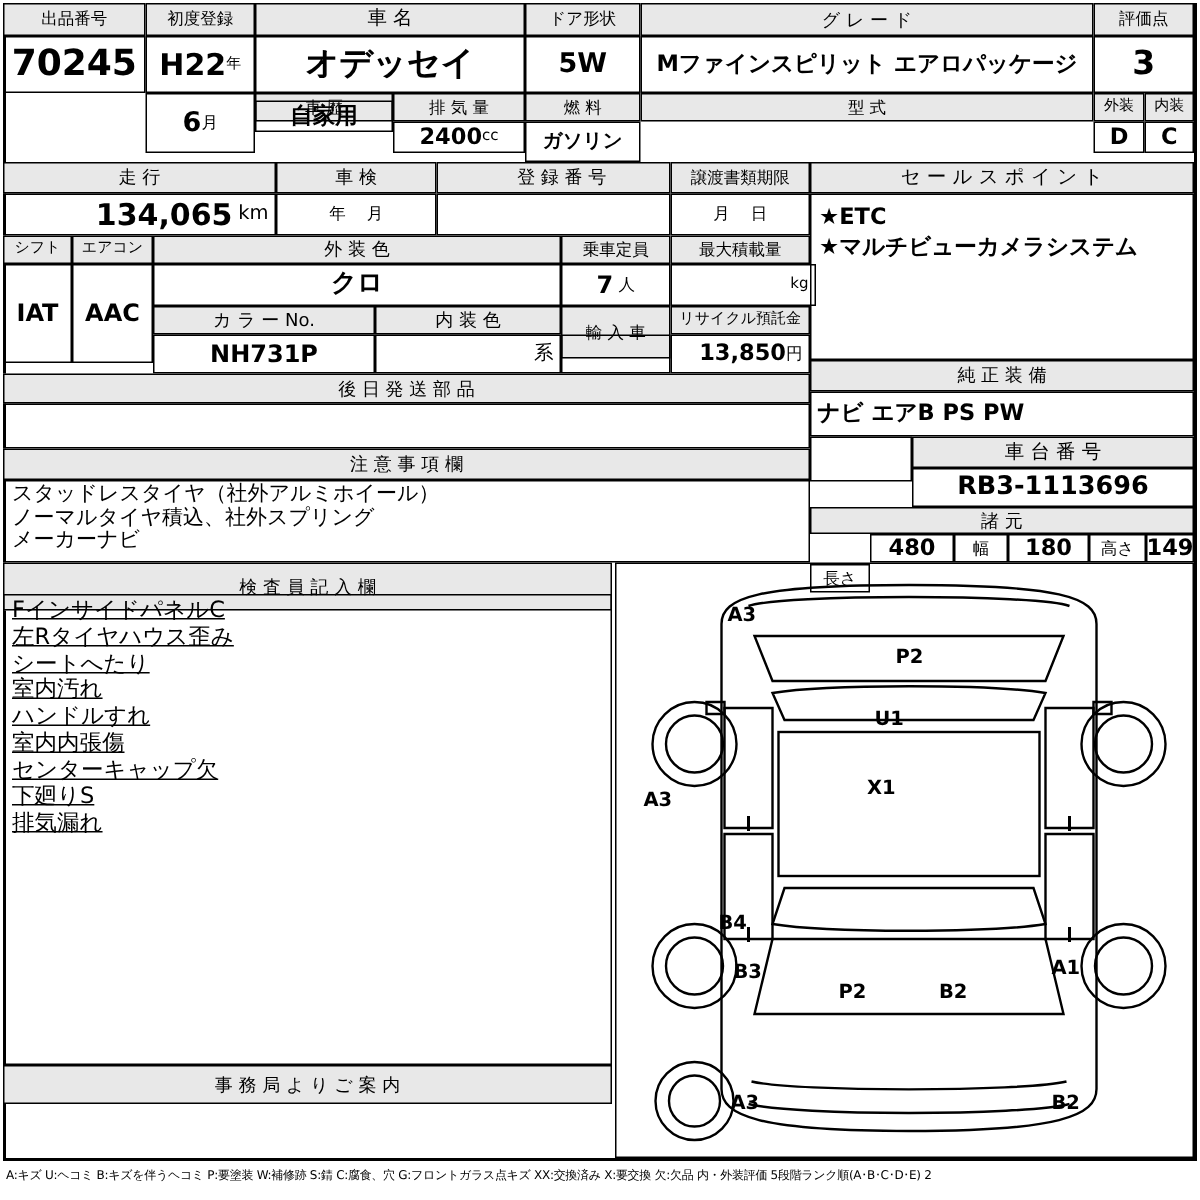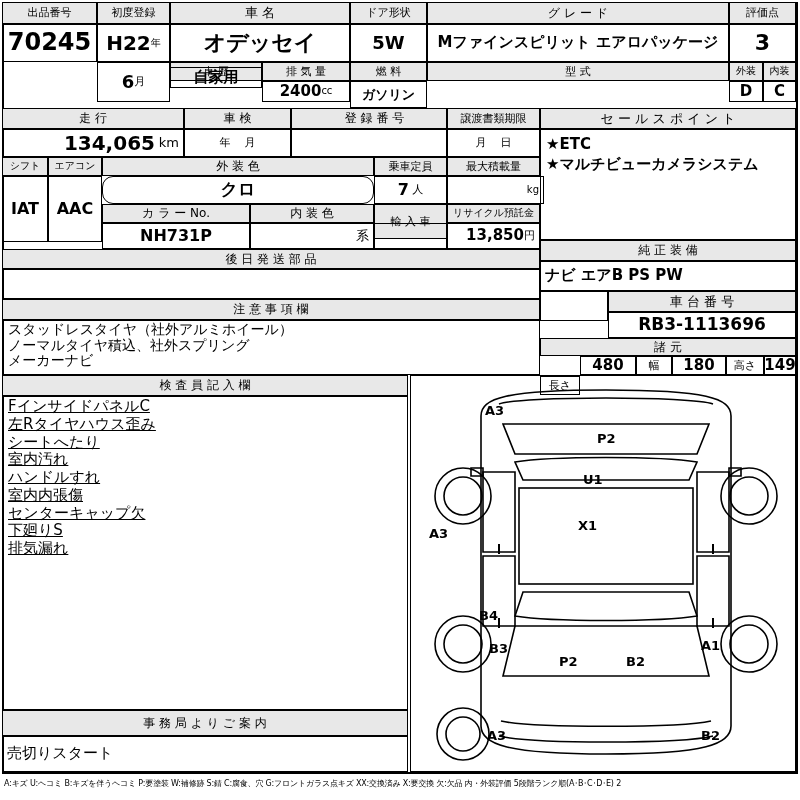--- a/index.html
+++ b/index.html
@@ -173,21 +173,21 @@
     <div class="line f15 b" style="padding-top:3px;">★ETC</div>
     <div class="line f15 b" style="padding-top:4px;">★マルチビューカメラシステム</div>
   </div>
 
   <div class="bx hdr f10" style="left:2px;top:157px;width:46px;height:19px;">シフト</div>
   <div class="bx hdr f10" style="left:48px;top:157px;width:54px;height:19px;">エアコン</div>
   <div class="bx f16 b" style="left:2px;top:176px;width:46px;height:66px;">IAT</div>
   <div class="bx f16 b" style="left:48px;top:176px;width:54px;height:66px;">AAC</div>
 
   <div class="bx hdr f12" style="left:102px;top:157px;width:272px;height:19px;">外 装 色</div>
-  <div class="bx f17 b" style="left:102px;top:176px;width:272px;height:28px;border-radius:11px;">クロ</div>
+  <div class="bx f17 b" style="left:102px;top:176px;width:272px;height:28px;">クロ</div>
 
   <div class="bx hdr f11" style="left:374px;top:157px;width:73px;height:19px;">乗車定員</div>
   <div class="bx" style="left:374px;top:176px;width:73px;height:28px;">
     <span class="f16 b">7</span>
       <span class="f11">&nbsp;</span>
       <span class="f11">人</span>
   </div>
 
   <div class="bx hdr f11" style="left:447px;top:157px;width:93px;height:19px;">最大積載量</div>
   <div class="bx right" style="left:447px;top:176px;width:97px;height:28px;">
@@ -227,35 +227,34 @@
   <div class="bx f17 b" style="left:608px;top:312px;width:188px;height:26px;">RB3-1113696</div>
   <div class="bx hdr f12" style="left:540px;top:338px;width:256px;height:18px;">諸 元</div>
 
   <div class="bx f11" style="left:540px;top:376px;width:40px;height:19px;">長さ</div>
   <div class="bx f15 b" style="left:580px;top:356px;width:56px;height:19px;">480</div>
   <div class="bx f11" style="left:636px;top:356px;width:36px;height:19px;">幅</div>
   <div class="bx f15 b" style="left:672px;top:356px;width:54px;height:19px;">180</div>
   <div class="bx f11" style="left:726px;top:356px;width:38px;height:19px;">高さ</div>
   <div class="bx f15 b" style="left:764px;top:356px;width:32px;height:19px;">149</div>
 
-  <div class="bx hdr f12" style="left:2px;top:375px;width:406px;height:21px;">検 査 員 記 入 欄</div>
+  <div class="bx hdr f12" style="left:2px;top:375px;width:406px;height:32px;">検 査 員 記 入 欄</div>
   <div class="bx col" style="left:2px;top:396px;width:406px;height:314px;padding-top:2px;">
     <div class="line f15 ul">FインサイドパネルC</div>
     <div class="line f15 ul" style="padding-top:2px;">左Rタイヤハウス歪み</div>
     <div class="line f15 ul" style="padding-top:2px;">シートへたり</div>
     <div class="line f15 ul" style="padding-top:2px;">室内汚れ</div>
     <div class="line f15 ul" style="padding-top:2px;">ハンドルすれ</div>
     <div class="line f15 ul" style="padding-top:2px;">室内内張傷</div>
     <div class="line f15 ul" style="padding-top:2px;">センターキャップ欠</div>
     <div class="line f15 ul" style="padding-top:2px;">下廻りS</div>
     <div class="line f15 ul" style="padding-top:2px;">排気漏れ</div>
   </div>
 
   <div class="bx hdr f12" style="left:2px;top:710px;width:406px;height:26px;">事 務 局 よ り ご 案 内</div>
-  <div class="bx left f15" style="left:2px;top:736px;width:406px;height:36px;">売切りスタート</div>
 
   <div id="diagram">
     <svg width="384" height="395" viewBox="0 0 384 395">
       <g fill="none" stroke="#000" stroke-width="1.6">
 
         <path d="M60 20 L60 375 L330 375 L330 20 Z" stroke="none" fill="none"></path>
 
         <path d="M70 40 C70 22, 95 14, 195 14 C295 14, 320 22, 320 40
                  L320 350 C320 368, 295 378, 195 378 C95 378, 70 368, 70 350 Z"></path>
 

